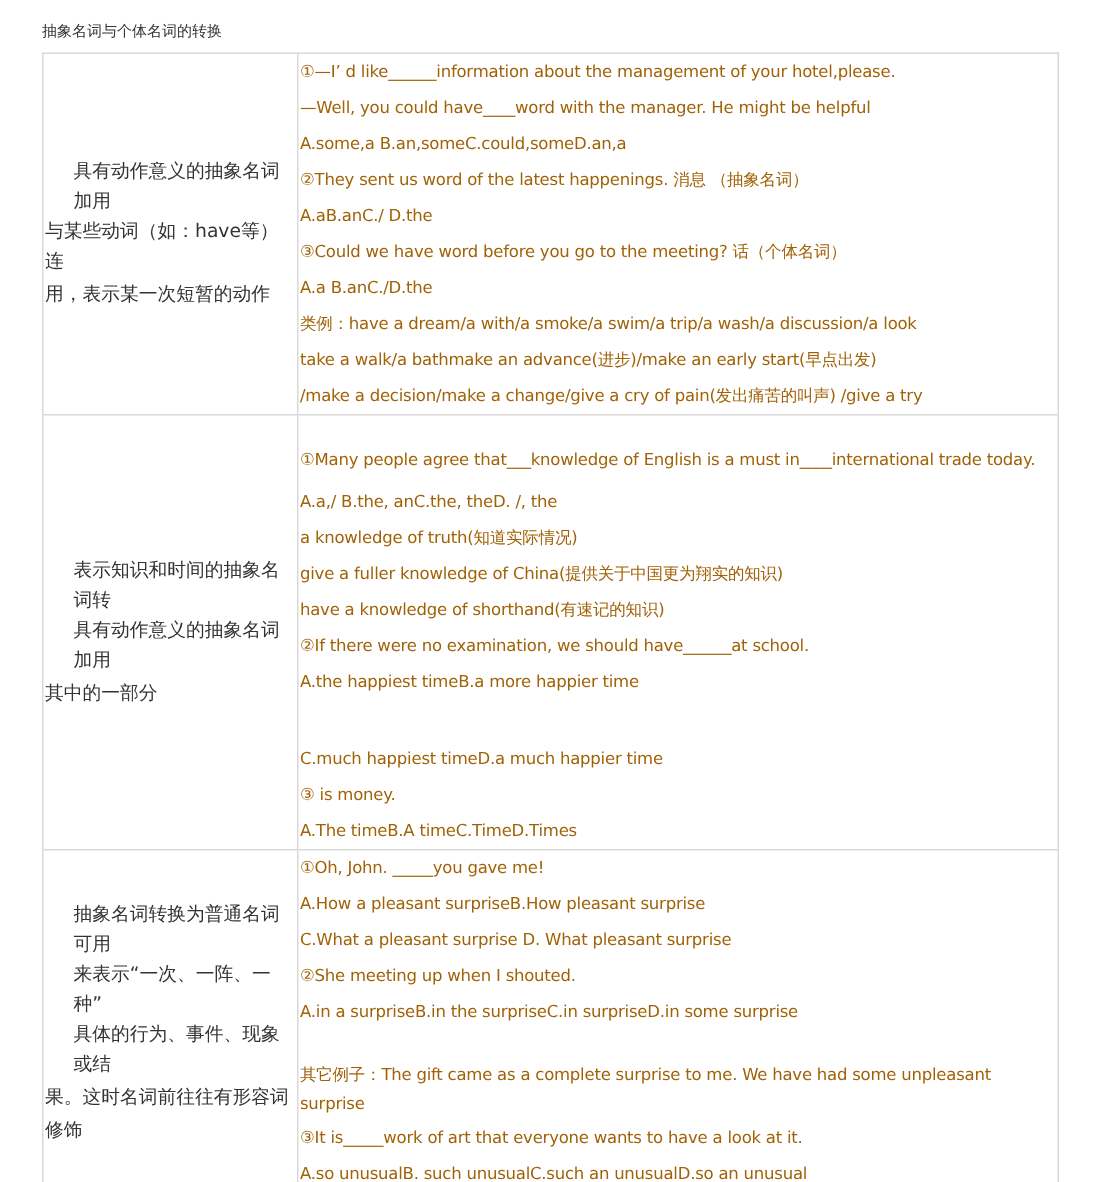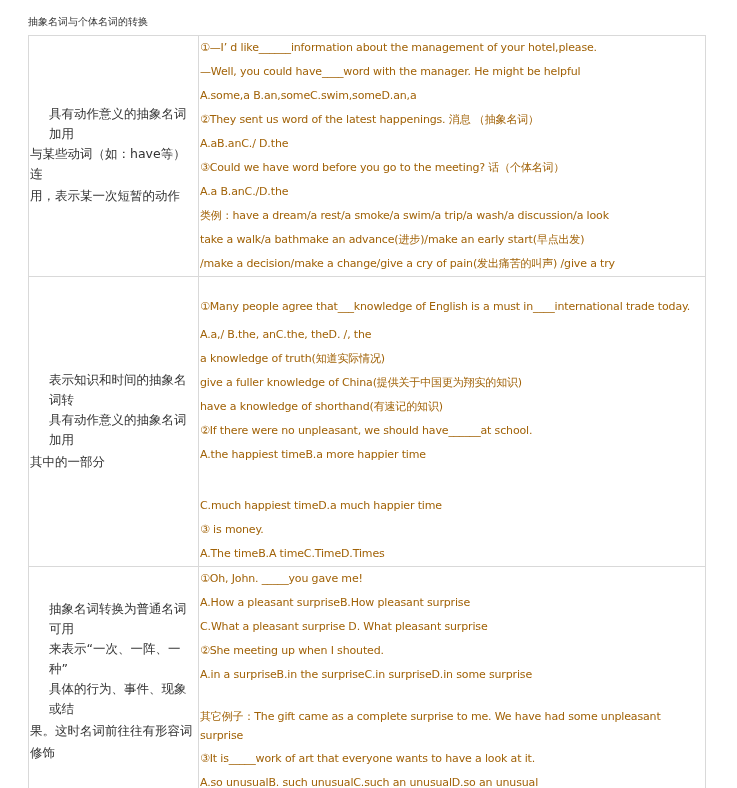--- a/index.html
+++ b/index.html
@@ -89,44 +89,44 @@
 
     <tr style="height:241px">
       <td class="label-cell">
         <span class="label-line indent">具有动作意义的抽象名词加用</span>
         <span class="label-line">与某些动词（如：have等）连</span>
         <span class="label-line tall">用，表示某一次短暂的动作</span>
       </td>
       <td class="content-cell">
         <span class="line">①—I’ d like______information about the management of  your hotel,please.</span>
         <span class="line">—Well, you could have____word with the manager. He might be  helpful</span>
-        <span class="line">A.some,a  B.an,someC.swim,someD.an,a</span>
+        <span class="line">A.some,a  B.an,someC.could,someD.an,a</span>
         <span class="line">②They sent us  word of the latest  happenings. 消息 （抽象名词）</span>
         <span class="line">A.aB.anC./  D.the</span>
         <span class="line">③Could we have  word before  you go to the meeting? 话（个体名词）</span>
         <span class="line">A.a B.anC./D.the</span>
-        <span class="line">类例：have  a dream/a rest/a smoke/a swim/a trip/a wash/a discussion/a look</span>
+        <span class="line">类例：have  a dream/a with/a smoke/a swim/a trip/a wash/a discussion/a look</span>
         <span class="line">take a walk/a bathmake an advance(进步)/make an early start(早点出发)</span>
         <span class="line">/make a decision/make a change/give a cry of pain(发出痛苦的叫声) /give a try</span>
       </td>
     </tr>
 
     <tr style="height:288px">
       <td class="label-cell">
         <span class="label-line indent">表示知识和时间的抽象名词转</span>
         <span class="label-line indent">具有动作意义的抽象名词加用</span>
         <span class="label-line tall">其中的一部分</span>
       </td>
       <td class="content-cell">
         <span class="line wrap">①Many people agree that___knowledge of English is a  must in____international trade today.</span>
         <span class="line">A.a,/ B.the,  anC.the,  theD.  /, the</span>
         <span class="line">a knowledge of truth(知道实际情况)</span>
         <span class="line">give a fuller knowledge of China(提供关于中国更为翔实的知识)</span>
         <span class="line">have a knowledge of shorthand(有速记的知识)</span>
-        <span class="line">②If there were no unpleasant, we should have______at  school.</span>
+        <span class="line">②If there were no examination, we should have______at  school.</span>
         <span class="line">A.the happiest timeB.a more  happier time</span>
         <span class="line blank"></span>
         <span class="line">C.much happiest timeD.a  much happier time</span>
         <span class="line">③ is money.</span>
         <span class="line">A.The  timeB.A timeC.TimeD.Times</span>
       </td>
     </tr>
 
     <tr style="height:212px">
       <td class="label-cell">

